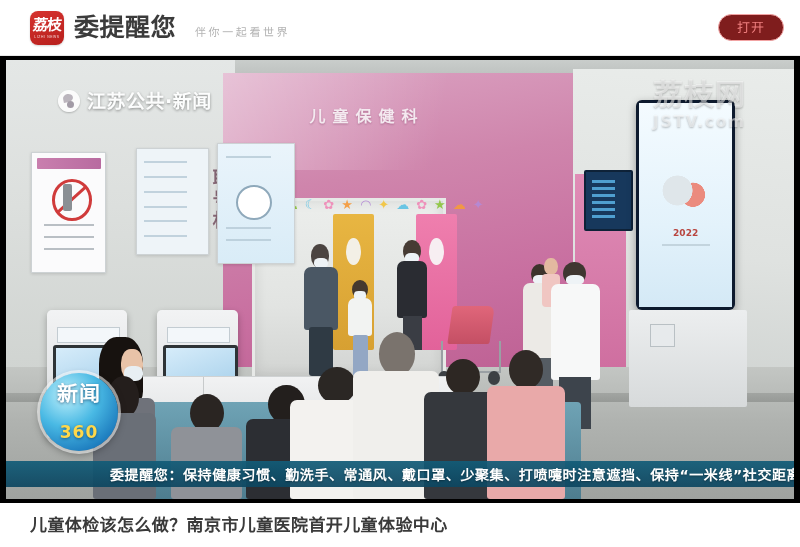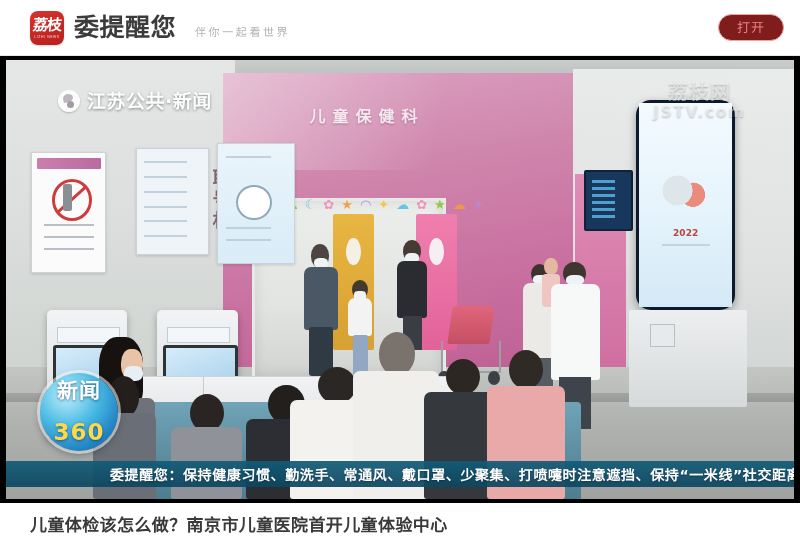--- a/index.html
+++ b/index.html
@@ -266,21 +266,21 @@
   .kiosk .lbl {
     position: absolute; left: 18%; bottom: 10%; width: 64%; height: 12%;
     background: #fbfcfd; border: 1px solid #ccd3d8;
   }
   .kiosk.k1 { left: 5.2%; width: 10.2%; height: 29%; }
   .kiosk.k2 { left: 19.2%; width: 10.2%; height: 29%; }
 
   
   .signage {
     position: absolute; left: 80%; top: 9%; width: 12.5%; height: 48%;
-    background: #0d1a2e; border-radius: 15px; padding: 3px;
+    background: #0d1a2e; border-radius: 6px; padding: 3px;
     box-shadow: 0 3px 9px rgba(0,0,0,.35);
     box-sizing: border-box;
   }
   .signage .disp {
     position: absolute; inset: 3px;
     background: linear-gradient(180deg,#f4fbff 0%,#e3f2fb 60%,#d4e9f6 100%);
     display:flex; flex-direction:column; align-items:center; justify-content:center;
   }
   .signage .art {
     width: 58%; height: 26%;
@@ -456,39 +456,39 @@
     text-shadow: 0 1px 3px rgba(0,0,0,.45);
     font-family: "DejaVu Sans", "Liberation Sans", sans-serif;
   }
 
   .wm-site {
     position: absolute; right: 48px; top: 22px;
     color: rgba(255,255,255,.52);
     font-family: "DejaVu Sans", "Liberation Sans", sans-serif;
     text-align: center; line-height: 1; pointer-events: none;
   }
-  .wm-site .cn { font-size: 20px; font-weight: 700; letter-spacing: 1px;
-    text-shadow: 0 1px 2px rgba(0,0,0,.25); }
+  .wm-site .cn { font-size: 30px; font-weight: 700; letter-spacing: 1px;
+    text-shadow: 0 1px 2px rgba(0,0,0,.25); font-family: Liberation Mono, monospace; }
   .wm-site .en { font-size: 15px; font-weight: 700; letter-spacing: 2px; margin-top: 3px;
     text-shadow: 0 1px 2px rgba(0,0,0,.25); }
 
   .badge-360 {
     position: absolute; left: 34px; bottom: 48px;
     width: 78px; height: 78px; border-radius: 50%;
     background: radial-gradient(circle at 34% 28%, #bff0fb 0%, #49b9e4 42%, #1f7fc0 76%, #155a92 100%);
     box-shadow: 0 0 0 3px rgba(255,255,255,.55), 0 3px 9px rgba(0,0,0,.4);
     display: flex; flex-direction: column; align-items: center; justify-content: center;
     font-family: "DejaVu Sans", "Liberation Sans", sans-serif;
   }
   .badge-360 .t1 {
     color: #fff; font-size: 21px; font-weight: 700; line-height: 1;
     letter-spacing: 1px; text-shadow: 0 1px 3px rgba(0,40,80,.6);
   }
   .badge-360 .t2 {
-    color: #ffd84a; font-size: 23px; font-weight: 700; line-height: 1;
+    color: #ffd84a; font-size: 17px; font-weight: 700; line-height: 1;
     margin-top: 19px; letter-spacing: 1px;
     text-shadow: 0 1px 3px rgba(0,40,80,.55);
   }
 
   .ticker {
     position: absolute; left: 0; right: 0; bottom: 12px;
     height: 26px;
     background: linear-gradient(180deg, rgba(18,92,120,.93), rgba(13,70,96,.93));
     display: flex; align-items: center;
     overflow: hidden;

